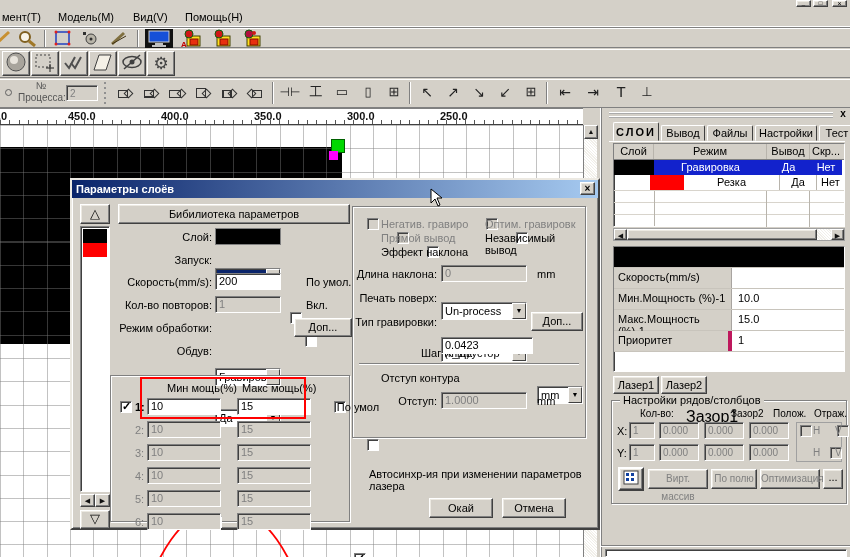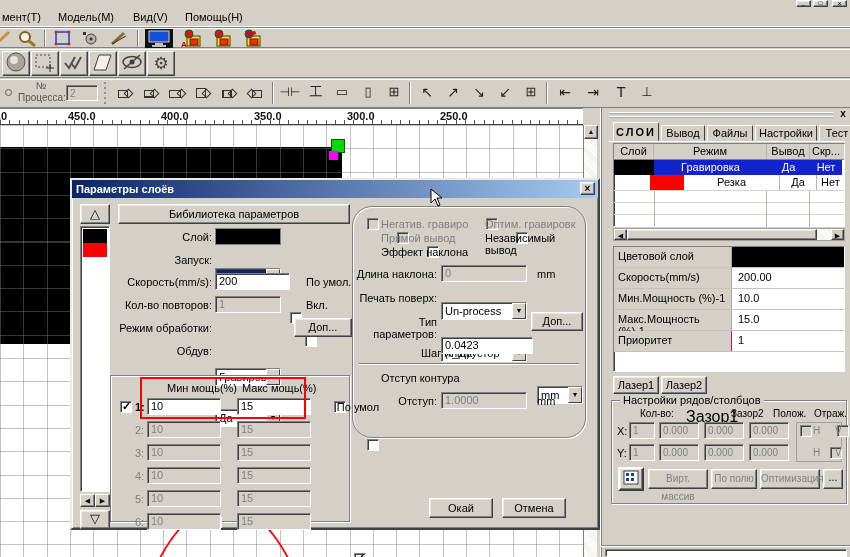--- a/index.html
+++ b/index.html
@@ -228,37 +228,35 @@
     </div>
 
     <div class="abs scrtrack" style="left:12px;top:120px;width:232px;height:13px;border:1px solid #a0a0a0;">
       <div class="abs sbtn" style="left:0;top:0;width:13px;height:11px;">◀</div>
       <div class="abs raised" style="left:13px;top:0;width:190px;height:11px;"></div>
       <div class="abs sbtn" style="right:0;top:0;width:13px;height:11px;">▶</div>
     </div>
 
     <div class="abs sunk" style="left:12px;top:138px;width:232px;height:126px;background:#fff;">
       <div style="display:flex;height:21px;border-bottom:1px solid #c8c4bc;">
-        <div style="width:118px;background:#d4d0c8;border-right:1px solid #a8a4a0;padding:3px 4px;">Цветовой слой</div>
         <div style="flex: 1 1 0%; background: rgb(0, 0, 0);"></div>
       </div>
       <div style="display:flex;height:21px;border-bottom:1px solid #c8c4bc;">
         <div style="width:118px;background:#d4d0c8;border-right:1px solid #a8a4a0;padding:3px 4px;">Скорость(mm/s)</div>
-        <div style="flex:1;padding:3px 6px;">200.00</div>
       </div>
       <div style="display:flex;height:21px;border-bottom:1px solid #c8c4bc;">
         <div style="width:118px;background:#d4d0c8;border-right:1px solid #a8a4a0;padding:3px 4px;">Мин.Мощность (%)-1</div>
         <div style="flex:1;padding:3px 6px;">10.0</div>
       </div>
       <div style="display:flex;height:21px;border-bottom:1px solid #c8c4bc;">
         <div style="width:118px;background:#d4d0c8;border-right:1px solid #a8a4a0;padding:3px 4px;">Макс.Мощность (%)-1</div>
         <div style="flex:1;padding:3px 6px;">15.0</div>
       </div>
       <div style="display:flex;height:21px;border-bottom:1px solid #c8c4bc;">
-        <div style="width:118px;background:#d4d0c8;border-right:1px solid #be185d;padding:3px 4px;">Приоритет</div>
+        <div style="width:118px;background:#d4d0c8;border-right:4px solid #be185d;padding:3px 4px;">Приоритет</div>
         <div style="flex:1;padding:3px 6px;">1</div>
       </div>
     </div>
 
     <div class="abs btn" style="left:12px;top:268px;width:46px;height:18px;line-height:16px;">Лазер1</div>
     <div class="abs btn" style="left:60px;top:268px;width:46px;height:18px;line-height:16px;">Лазер2</div>
 
     <div class="abs grp" style="left:10px;top:292px;width:236px;height:104px;">
       <span class="abs" style="left:8px;top:-7px;background:#d4d0c8;padding:0 3px;">Настройки рядов/столбцов</span>
       <span class="abs" style="left:28px;top:7px;font-size:10px;">Кол-во:</span>
@@ -325,21 +323,21 @@
     <div class="abs btn" style="left:46px;top:24px;width:232px;height:20px;line-height:18px;">Бибилиотека параметров</div>
 
     
     <span class="abs lbl-r" style="left:40px;top:51px;width:100px;">Слой:</span>
     <div class="abs" style="left: 143px; top: 48px; width: 66px; height: 17px; border: 1px solid rgb(128, 128, 128); background: rgb(0, 0, 0);"></div>
 
     <span class="abs lbl-r" style="left:40px;top:74px;width:100px;">Запуск:</span>
     <div class="abs combo sel" style="left:143px;top:70px;width:66px;"><span>Да</span><span class="arrowbtn">▼</span></div>
 
     <span class="abs lbl-r" style="left:40px;top:96px;width:100px;">Скорость(mm/s):</span>
-    <div class="abs field" style="left:143px;top:93px;width:75px;">200</div>
+    <div class="abs field" style="left:143px;top:93px;width:66px;">200</div>
     <span class="cb abs" style="left:218px;top:95px;"></span>
     <span class="abs" style="left:234px;top:96px;">По умол.</span>
 
     <span class="abs lbl-r" style="left:40px;top:119px;width:100px;">Кол-во повторов:</span>
     <div class="abs field dis" style="left:143px;top:116px;width:66px;">1</div>
     <span class="cb abs" style="left:218px;top:118px;"></span>
     <span class="abs" style="left:234px;top:119px;">Вкл.</span>
 
     <span class="abs lbl-r" style="left:40px;top:142px;width:100px;">Режим обработки:</span>
     <div class="abs combo" style="left:143px;top:139px;width:66px;"><span>Гравировк</span><span class="arrowbtn">▼</span></div>
@@ -383,58 +381,59 @@
       <span class="cb on dis abs" style="left:9px;top:139px;"></span>
       <span class="abs" style="left:24px;top:140px;color:#808080;">6:</span>
       <div class="abs field dis" style="left:36px;top:137px;width:74px;">10</div>
       <div class="abs field dis" style="left:126px;top:137px;width:74px;">15</div>
     </div>
 
     
     <div class="abs" style="left:68px;top:197px;width:166px;height:42px;border:2px solid #ff0000;z-index:5;pointer-events:none;"></div>
 
     
-    <div class="abs grp" style="left:280px;top:26px;width:234px;height:232px;border-radius:20px;">
+    <div class="abs grp" style="left:280px;top:26px;width:234px;height:232px;">
       <span class="cb dis abs" style="left:14px;top:10px;"></span>
       <span class="abs" style="left:28px;top:11px;color:#808080;">Негатив. гравиро</span>
       <span class="cb dis abs" style="left:118px;top:10px;"></span>
       <span class="abs" style="left:132px;top:11px;color:#808080;">Оптим. гравировк</span>
       <span class="cb dis abs" style="left:14px;top:24px;"></span>
       <span class="abs" style="left:28px;top:25px;color:#808080;">Прямой вывод</span>
       <span class="cb abs" style="left:118px;top:24px;"></span>
       <span class="abs" style="left:132px;top:25px;">Независимый вывод</span>
       <span class="cb abs" style="left:14px;top:38px;"></span>
       <span class="abs" style="left:28px;top:39px;">Эффект наклона</span>
 
       <span class="abs lbl-r" style="left:0px;top:61px;width:84px;">Длина наклона:</span>
       <div class="abs field dis" style="left:88px;top:58px;width:86px;">0</div>
       <span class="abs" style="left:184px;top:61px;">mm</span>
 
       <span class="abs lbl-r" style="left:0px;top:85px;width:84px;">Печать поверх:</span>
       <div class="abs combo" style="left:88px;top:82px;width:86px;"><span>Un-process</span><span class="arrowbtn">▼</span></div>
 
-      <span class="abs lbl-r" style="left:0px;top:109px;width:84px;">Тип параметров:</span>
+      <span class="abs lbl-r" style="left:0px;top:109px;width:84px;">Тип гравировки:</span>
       <div class="abs combo" style="left:88px;top:106px;width:86px;"><span>X_Двустор</span><span class="arrowbtn">▼</span></div>
       <div class="abs btn" style="left:178px;top:105px;width:52px;height:19px;line-height:17px;">Доп...</div>
 
       <span class="abs lbl-r" style="left:0px;top:140px;width:84px;margin-left:36px;">Шаг (mm):</span>
       <div class="abs field" style="left:88px;top:130px;width:92px;">0.0423</div>
       <div class="abs combo" style="left:184px;top:130px;width:46px;"><span>mm</span><span class="arrowbtn">▼</span></div>
 
       <div class="abs" style="left:6px;top:156px;width:220px;height:2px;border-top:1px solid #808080;border-bottom:1px solid #fff;"></div>
 
       <span class="cb abs" style="left:14px;top:164px;"></span>
       <span class="abs" style="left:28px;top:165px;">Отступ контура</span>
       <span class="abs lbl-r" style="left:0px;top:188px;width:84px;">Отступ:</span>
       <div class="abs field dis" style="left:88px;top:185px;width:86px;">1.0000</div>
       <span class="abs" style="left:184px;top:188px;">mm</span>
     </div>
 
     
     <span class="cb on abs" style="left:282px;top:287px;"></span>
+    <span class="abs" style="left:297px;top:288px;">Автосинхр-ия при изменении параметров лазера</span>
 
     
     <div class="abs btn" style="left:357px;top:318px;width:64px;height:20px;line-height:18px;">Окай</div>
     <div class="abs btn" style="left:430px;top:318px;width:64px;height:20px;line-height:18px;">Отмена</div>
   </div>
 
   <div class="abs" style="left:430px;top:188px;z-index:30;pointer-events:none;">
     <svg width="14" height="20">
         <polygon points="1,1 1,15 5,11 8,18 10,17 7,10 12,10" fill="#fff" stroke="#000"></polygon>
       </svg>

